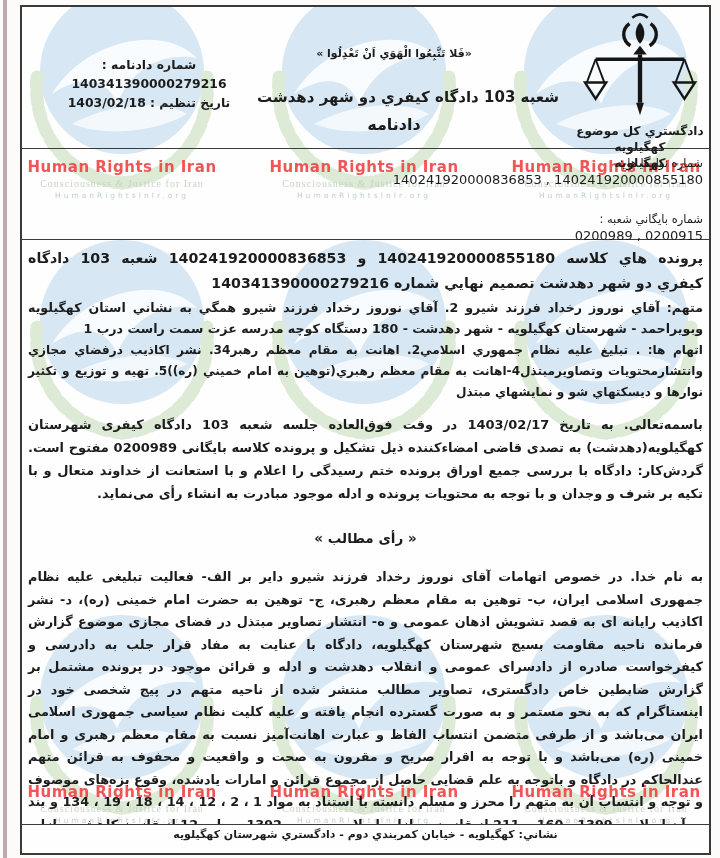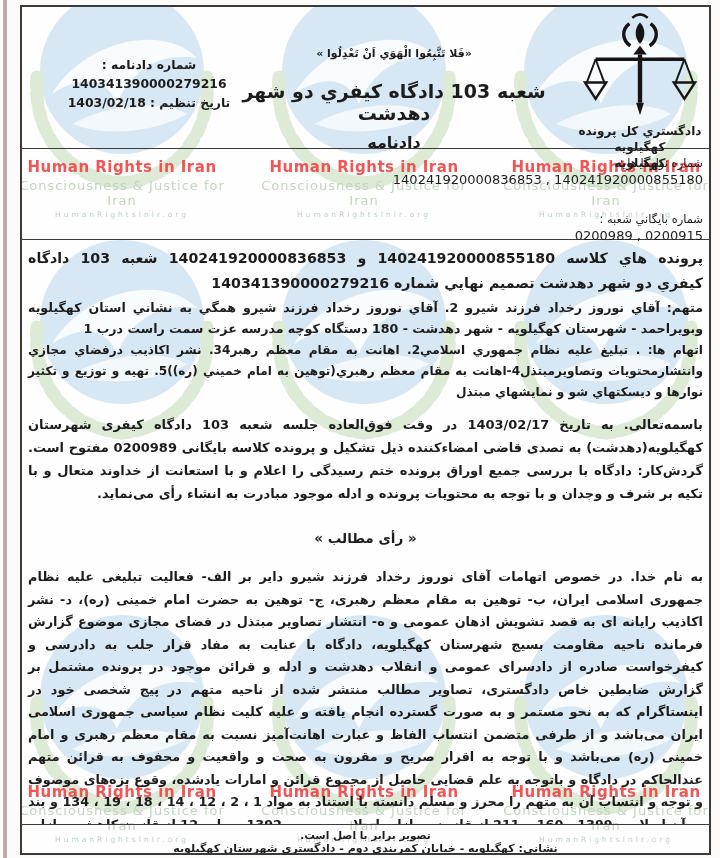--- a/index.html
+++ b/index.html
@@ -12,34 +12,34 @@
   .edge-strip{position:absolute;left:3px;top:0;width:4px;height:858px;background:#9a8080;opacity:.65;}
   .page{
     position:absolute;left:20px;top:5px;width:691px;height:850px;
     border:2px solid #3a3a3a;background:#fefefe;overflow:hidden;box-sizing:border-box;
   }
   
   .wm-layer{position:absolute;inset:0;z-index:0;}
   .wm{position:absolute;width:224px;text-align:center;}
   .wm svg{display:block;margin:0 auto;}
   .wm-title{font-size:15px;font-weight:bold;color:#ef4444;opacity:.9;margin-top:-34px;letter-spacing:.5px;}
-  .wm-sub{font-size:13px;color:#c5d4c1;letter-spacing:1px;margin-top:2px;}
+  .wm-sub{font-size:10px;color:#c5d4c1;letter-spacing:1px;margin-top:2px;font-family:Liberation Serif, serif;}
   .wm-url{font-size:7.5px;color:#c0d0cb;letter-spacing:3px;margin-top:2px;}
   .wm.mid .wm-title,.wm.mid .wm-sub,.wm.mid .wm-url{visibility:hidden;}
   
   .content{position:absolute;inset:0;z-index:1;direction:rtl;}
   .rule{border-top:1.4px solid #3c3c3c;height:0;margin:0;}
   
   .hdr{position:relative;height:141px;}
   .hdr-emblem{position:absolute;right:4px;top:4px;width:130px;text-align:center;}
   .hdr-emblem svg{display:block;margin:0 auto;}
   .org1,.org2{font-size:12px;font-weight:bold;line-height:16px;}
   .hdr-center{position:absolute;right:150px;width:330px;top:0;text-align:center;}
   .quote{font-size:11px;font-weight:bold;margin-top:40px;}
-  .branch{font-size:19px;font-weight:bold;margin-top:20px;}
+  .branch{font-size:15px;font-weight:bold;margin-top:28px;text-align:right;}
   .doc-title{font-size:16px;font-weight:bold;margin-top:9px;letter-spacing:1px;}
   .hdr-left{position:absolute;left:8px;top:48px;width:238px;text-align:center;font-size:12.4px;font-weight:bold;line-height:19px;}
   
   .case-info{height:90px;box-sizing:border-box;padding:7px 6px 0 0;text-align:right;}
   .ci-label{font-size:11.5px;line-height:15px;}
   .ci-nums{font-size:13px;line-height:17px;}
   .ci-gap{height:24px;}
   
   .main{height:584px;box-sizing:border-box;padding:2px 6px 0 6px;overflow:hidden;}
   .main p{margin:0;text-align:justify;text-justify:inter-word;}
@@ -190,21 +190,21 @@
             <line x1="60" y1="45" x2="60" y2="95" stroke-width="4.5"></line>
             <path d="M56 95 L60 108 L64 95 Z" fill="#151515" stroke="none"></path>
             <line x1="14" y1="50" x2="5" y2="74" stroke-width="2"></line>
             <line x1="14" y1="50" x2="23" y2="74" stroke-width="2"></line>
             <path d="M3 74 h22 l-11 17 z" stroke-width="2.5"></path>
             <line x1="106" y1="50" x2="97" y2="74" stroke-width="2"></line>
             <line x1="106" y1="50" x2="115" y2="74" stroke-width="2"></line>
             <path d="M95 74 h22 l-11 17 z" stroke-width="2.5"></path>
           </g>
         </svg>
-        <div class="org1">دادگستري كل پرونده كهگيلويه</div>
+        <div class="org1">دادگستري كل موضوع كهگيلويه</div>
         <div class="org2">كهگيلويه</div>
       </div>
 
       <div class="hdr-center">
         <div class="quote">«فَلا تَتَّبِعُوا الْهَوَي اَنْ تَعْدِلُوا »</div>
         <div class="branch">شعبه 103 دادگاه كيفري دو شهر دهدشت</div>
         <div class="doc-title">دادنامه</div>
       </div>
 
       <div class="hdr-left">
@@ -236,18 +236,17 @@
       <p class="defendant">متهم: آقاي نوروز رخداد فرزند شيرو 2. آقاي نوروز رخداد فرزند شيرو همگي به نشاني استان كهگيلويه وبويراحمد - شهرستان كهگيلويه - شهر دهدشت - 180 دستگاه كوچه مدرسه عزت سمت راست درب 1</p>
       <p class="charges">اتهام ها: . تبليغ عليه نظام جمهوري اسلامي2. اهانت به مقام معظم رهبر34. نشر اكاذيب درفضاي مجازي وانتشارمحتويات وتصاويرمبتذل4-اهانت به مقام معظم رهبري(توهين به امام خميني (ره))5. تهيه و توزيع و تكثير نوارها و ديسكتهاي شو و نمايشهاي مبتذل</p>
       <p class="preamble">باسمه‌تعالی. به تاریخ 1403/02/17 در وقت فوق‌العاده جلسه شعبه 103 دادگاه کیفری شهرستان کهگیلویه(دهدشت) به تصدی قاضی امضاءکننده ذیل تشکیل و پرونده کلاسه بایگانی 0200989 مفتوح است. گردش‌کار: دادگاه با بررسی جمیع اوراق پرونده ختم رسیدگی را اعلام و با استعانت از خداوند متعال و با تکیه بر شرف و وجدان و با توجه به محتویات پرونده و ادله موجود مبادرت به انشاء رأی می‌نماید.</p>
       <div class="verdict-heading">« رأی مطالب »</div>
       <p class="verdict">به نام خدا. در خصوص اتهامات آقای نوروز رخداد فرزند شیرو دایر بر الف- فعالیت تبلیغی علیه نظام جمهوری اسلامی ایران، ب- توهین به مقام معظم رهبری، ج- توهین به حضرت امام خمینی (ره)، د- نشر اکاذیب رایانه ای به قصد تشویش اذهان عمومی و ه- انتشار تصاویر مبتذل در فضای مجازی موضوع گزارش فرمانده ناحیه مقاومت بسیج شهرستان کهگیلویه، دادگاه با عنایت به مفاد قرار جلب به دادرسی و کیفرخواست صادره از دادسرای عمومی و انقلاب دهدشت و ادله و قرائن موجود در پرونده مشتمل بر گزارش ضابطین خاص دادگستری، تصاویر مطالب منتشر شده از ناحیه متهم در پیج شخصی خود در اینستاگرام که به نحو مستمر و به صورت گسترده انجام یافته و علیه کلیت نظام سیاسی جمهوری اسلامی ایران می‌باشد و از طرفی متضمن انتساب الفاظ و عبارت اهانت‌آمیز نسبت به مقام معظم رهبری و امام خمینی (ره) می‌باشد و با توجه به اقرار صریح و مقرون به صحت و واقعیت و محفوف به قرائن متهم عندالحاکم در دادگاه و باتوجه به علم قضایی حاصل از مجموع قرائن و امارات یادشده، وقوع بزه‌های موصوف و توجه و انتساب آن به متهم را محرز و مسلم دانسته با استناد به مواد 1 ، 2 ، 12 ، 14 ، 18 ، 19 ، 134 و بند ب آن اصلاحی 1399 ، 160 و 211 از قانون مجازات اسلامی مصوب 1392 و ماده 12 از قانون کاهش مجازات حبس تعزیری مصوب 1399 و مواد 500 و514 قانون مجازات اسلامی(تعزیرات) مصوب 1375، با رعایت قواعد تعدد جرم حکم بر محکومیت متهم به تحمل هفت ماه و شانزده روز حبس تعزیری بابت اتهام ردیف الف و تحمل دو فقره پانزده ماه و یک روز حبس تعزیری بابت هر یک از اتهامات ردیف های ب و ج صادر و اعلام می دارد؛ با این توضیح که از میان مجازات‌های تعزیری مورد حکم</p>
     </div>
 
     <div class="rule"></div>
 
     <div class="footer">
-      <div class="f1">تصویر برابر با اصل است.</div>
       <div class="f2">نشاني:  كهگيلويه - خيابان كمربندي دوم - دادگستري شهرستان كهگيلويه</div>
     </div>
 
   </div>
 </div>
 
 </body></html>

